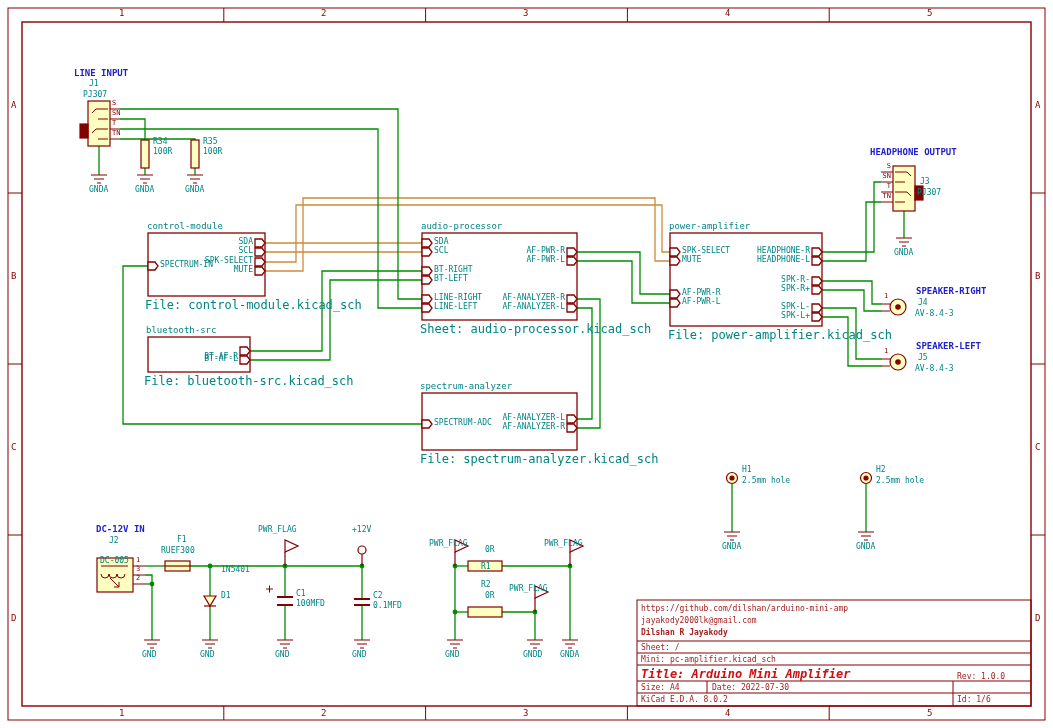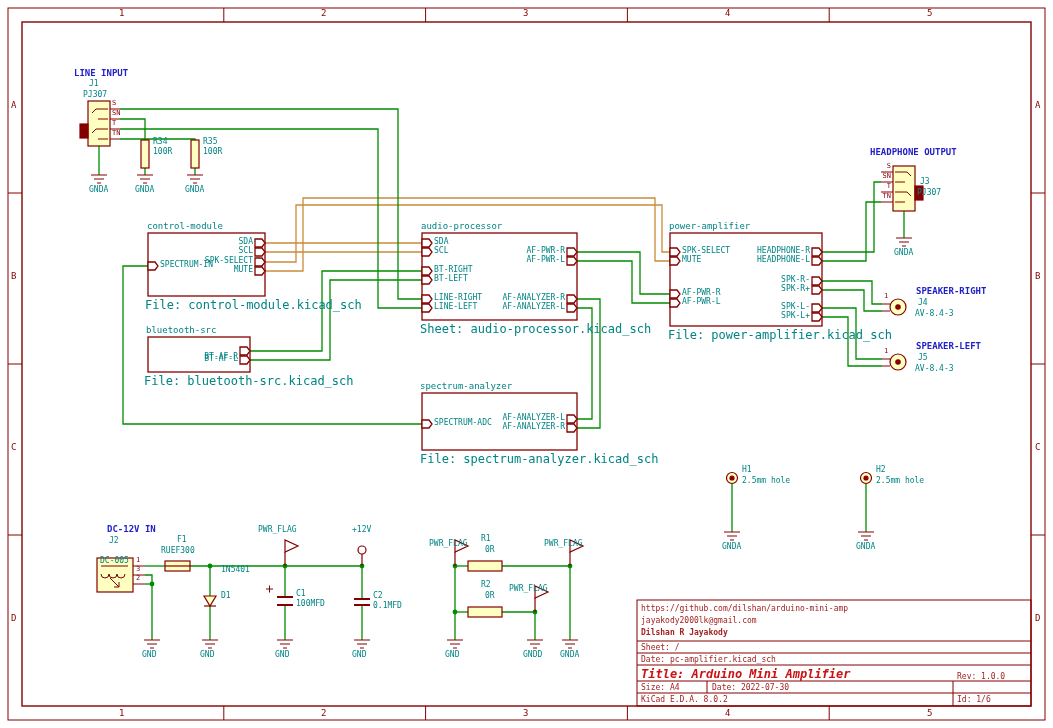--- a/index.html
+++ b/index.html
@@ -348,21 +348,21 @@
 <span class="lbl teal" style="left:915px;top:365px">AV-8.4-3</span>
 <span class="lbl maroon" style="left:884px;top:348px">1</span>
 
 <span class="lbl teal" style="left:742px;top:466px">H1</span>
 <span class="lbl teal" style="left:742px;top:477px">2.5mm hole</span>
 <span class="lbl teal" style="left:722px;top:543px">GNDA</span>
 <span class="lbl teal" style="left:876px;top:466px">H2</span>
 <span class="lbl teal" style="left:876px;top:477px">2.5mm hole</span>
 <span class="lbl teal" style="left:856px;top:543px">GNDA</span>
 
-<span class="lbl blue" style="left:107px;top:525px">DC-12V IN</span>
+<span class="lbl blue" style="left:96px;top:525px">DC-12V IN</span>
 <span class="lbl teal" style="left:109px;top:537px">J2</span>
 <span class="lbl teal" style="left:100px;top:557px">DC-005</span>
 <span class="lbl maroon" style="left:136px;top:557px">1</span>
 <span class="lbl maroon" style="left:136px;top:566px">3</span>
 <span class="lbl maroon" style="left:136px;top:575px">2</span>
 <span class="lbl teal" style="left:177px;top:536px">F1</span>
 <span class="lbl teal" style="left:161px;top:547px">RUEF300</span>
 <span class="lbl teal" style="left:258px;top:526px">PWR_FLAG</span>
 <span class="lbl teal" style="left:352px;top:526px">+12V</span>
 <span class="lbl teal" style="left:221px;top:592px">D1</span>
@@ -372,33 +372,33 @@
 <span class="lbl teal" style="left:373px;top:592px">C2</span>
 <span class="lbl teal" style="left:373px;top:602px">0.1MFD</span>
 <span class="lbl teal" style="left:142px;top:651px">GND</span>
 <span class="lbl teal" style="left:200px;top:651px">GND</span>
 <span class="lbl teal" style="left:275px;top:651px">GND</span>
 <span class="lbl teal" style="left:352px;top:651px">GND</span>
 
 <span class="lbl teal" style="left:429px;top:540px">PWR_FLAG</span>
 <span class="lbl teal" style="left:544px;top:540px">PWR_FLAG</span>
 <span class="lbl teal" style="left:509px;top:585px">PWR_FLAG</span>
-<span class="lbl teal" style="left:481px;top:535px">R1</span>
+<span class="lbl teal" style="left:481px;top:563px">R1</span>
 <span class="lbl teal" style="left:485px;top:546px">0R</span>
 <span class="lbl teal" style="left:481px;top:581px">R2</span>
 <span class="lbl teal" style="left:485px;top:592px">0R</span>
 <span class="lbl teal" style="left:445px;top:651px">GND</span>
 <span class="lbl teal" style="left:523px;top:651px">GNDD</span>
 <span class="lbl teal" style="left:560px;top:651px">GNDA</span>
 
 <span class="lbl tb" style="left:641px;top:605px">https://github.com/dilshan/arduino-mini-amp</span>
 <span class="lbl tb" style="left:641px;top:617px">jayakody2000lk@gmail.com</span>
 <span class="lbl tb tbb" style="left:641px;top:629px">Dilshan R Jayakody</span>
 <span class="lbl tb" style="left:641px;top:644px">Sheet: /</span>
-<span class="lbl tb" style="left:641px;top:656px">Date: pc-amplifier.kicad_sch</span>
+<span class="lbl tb" style="left:641px;top:656px">Mini: pc-amplifier.kicad_sch</span>
 <span class="lbl title" style="left:641px;top:668px">Title: Arduino Mini Amplifier</span>
 <span class="lbl tb" style="left:641px;top:684px">Size: A4</span>
 <span class="lbl tb" style="left:712px;top:684px">Date: 2022-07-30</span>
 <span class="lbl tb" style="left:957px;top:673px">Rev: 1.0.0</span>
 <span class="lbl tb" style="left:641px;top:696px">KiCad E.D.A. 8.0.2</span>
 <span class="lbl tb" style="left:957px;top:696px">Id: 1/6</span>
 
 </div>
 
 </body></html>

